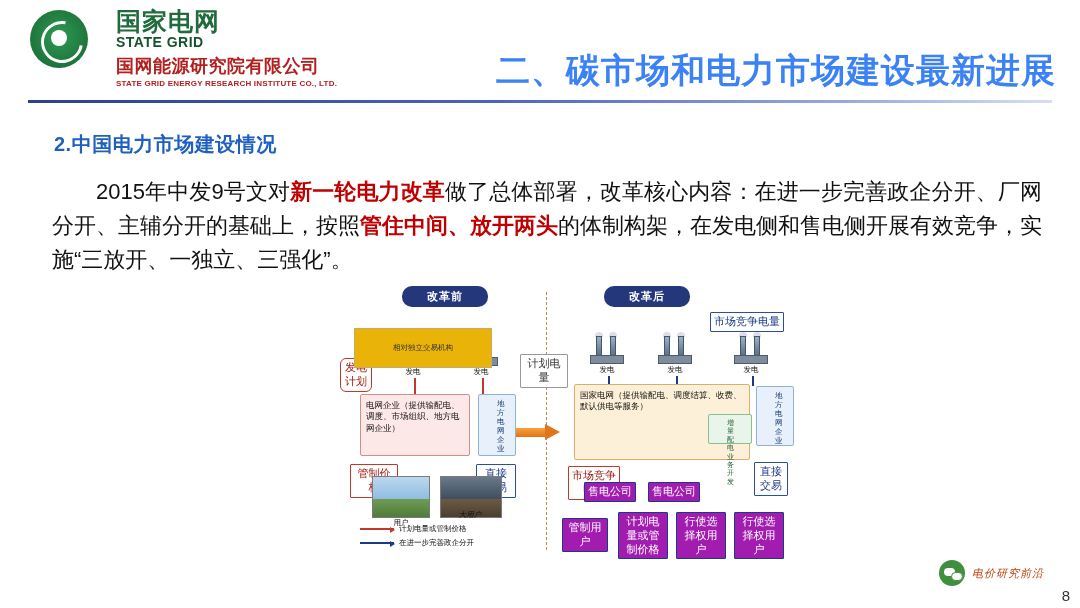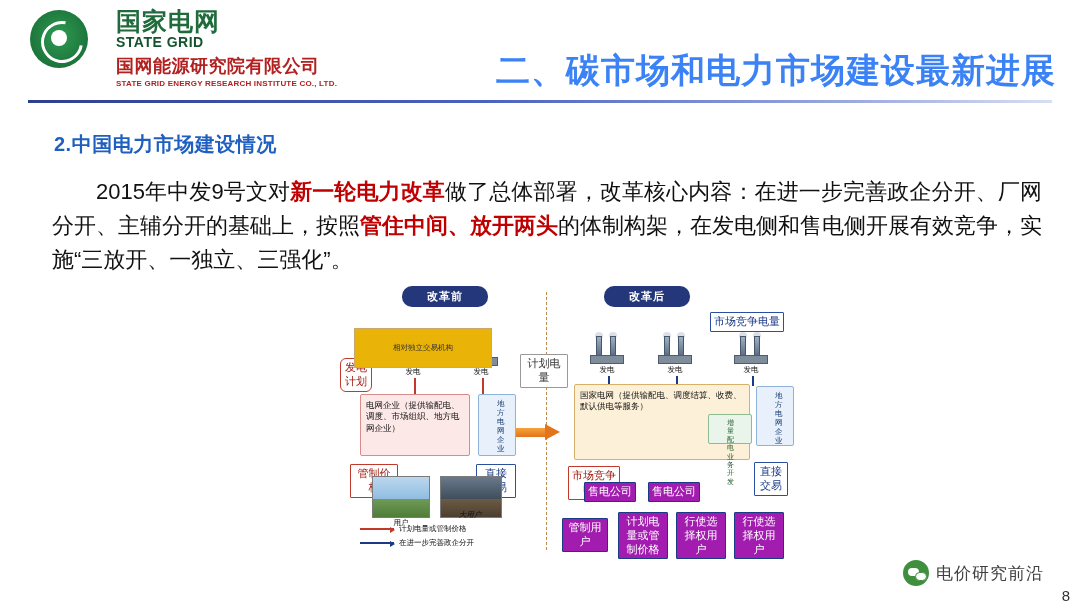--- a/index.html
+++ b/index.html
@@ -339,23 +339,24 @@
   .wm-icon::after {
     content: "";
     position: absolute;
     left: 12px; top: 12px;
     width: 10px; height: 7px;
     border-radius: 5px;
     background: #fff;
     border: 1px solid #3f8f3f;
   }
   .wm-text {
-    font-size: 17px;
-    color: #404040;
+    font-size: 11px;
+    color: #c2410c;
     letter-spacing: 1px;
+    font-style: italic;
   }
   .page-num {
     position: absolute;
     right: 10px; bottom: 4px;
     font-size: 15px;
     color: #333;
   }
 </style>
 </head>
 <body>

